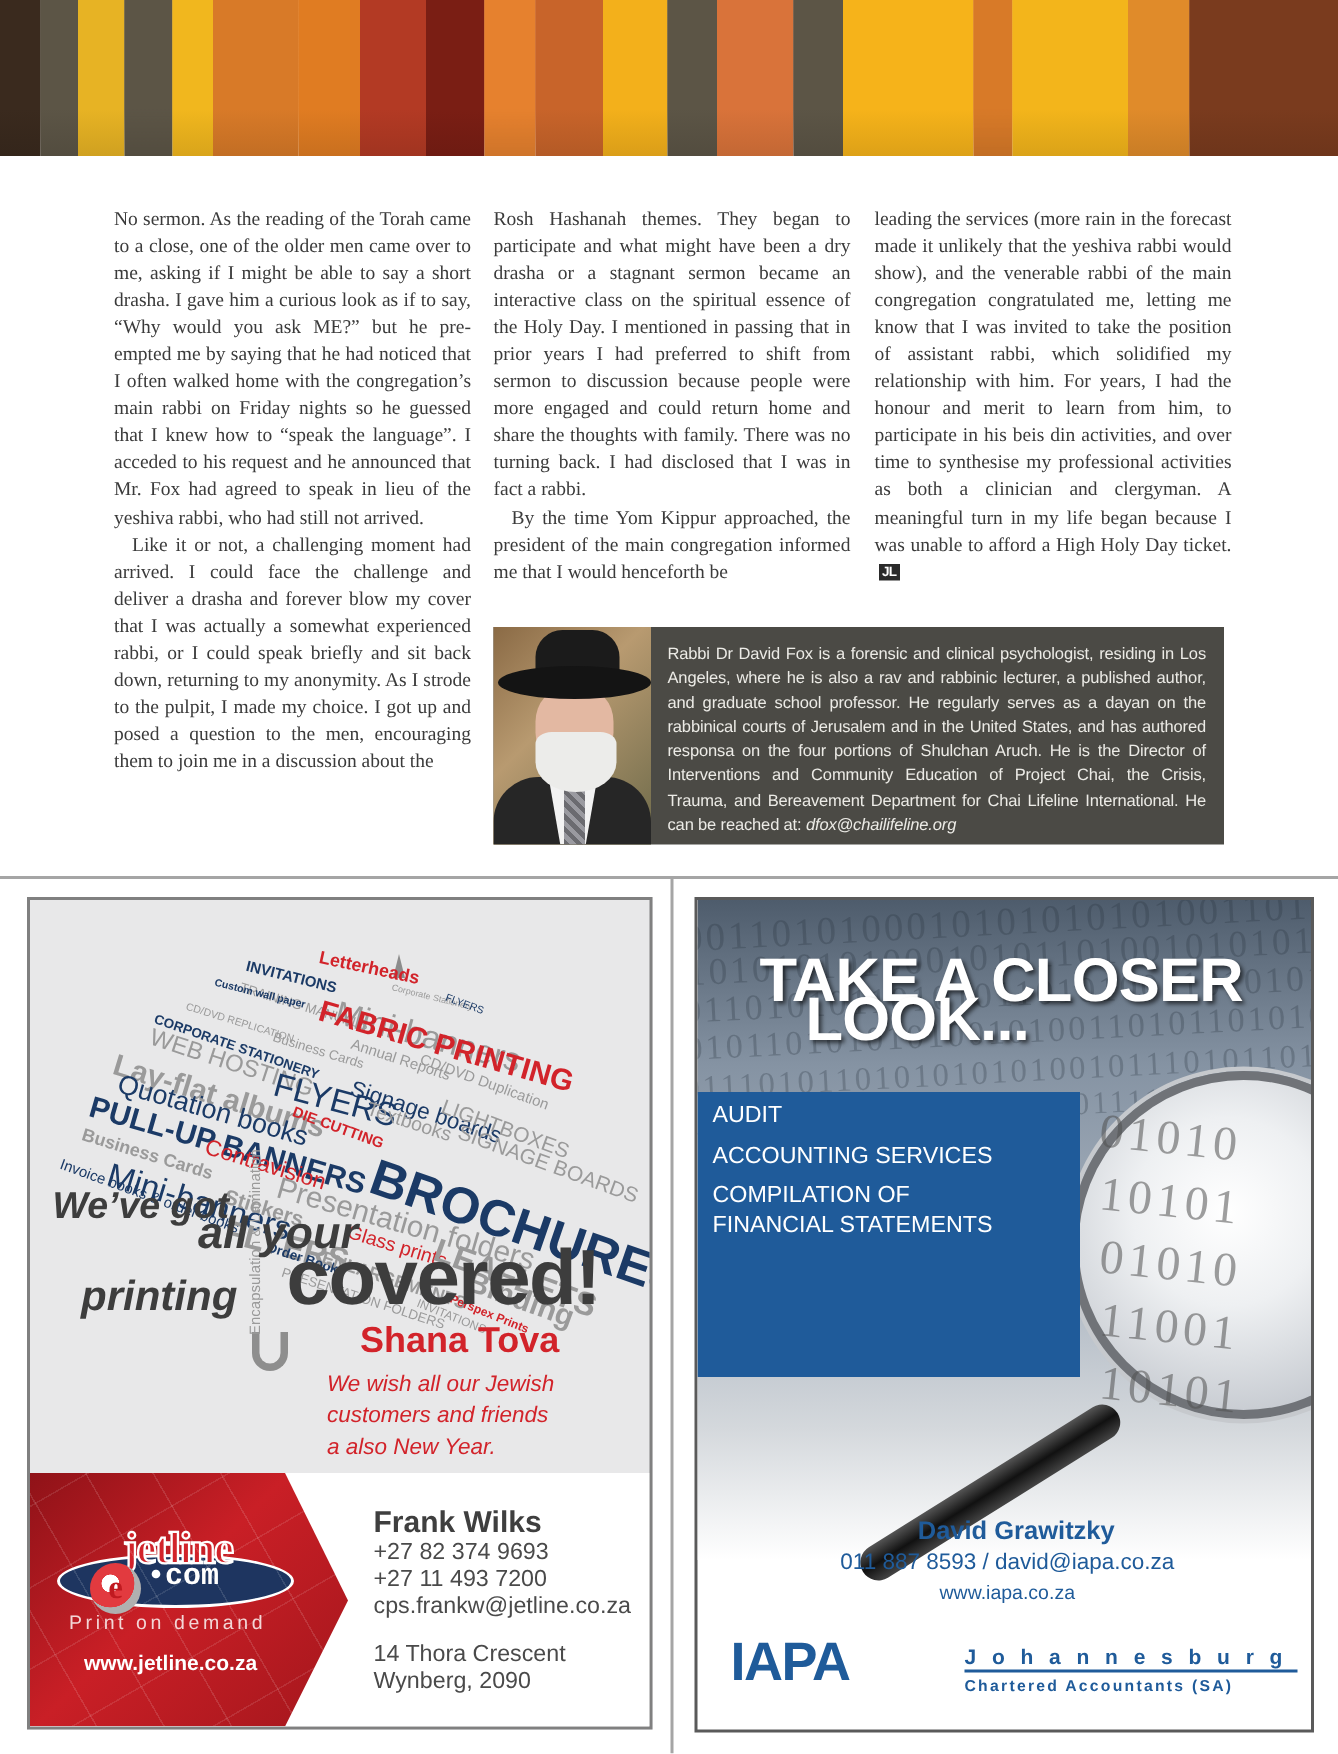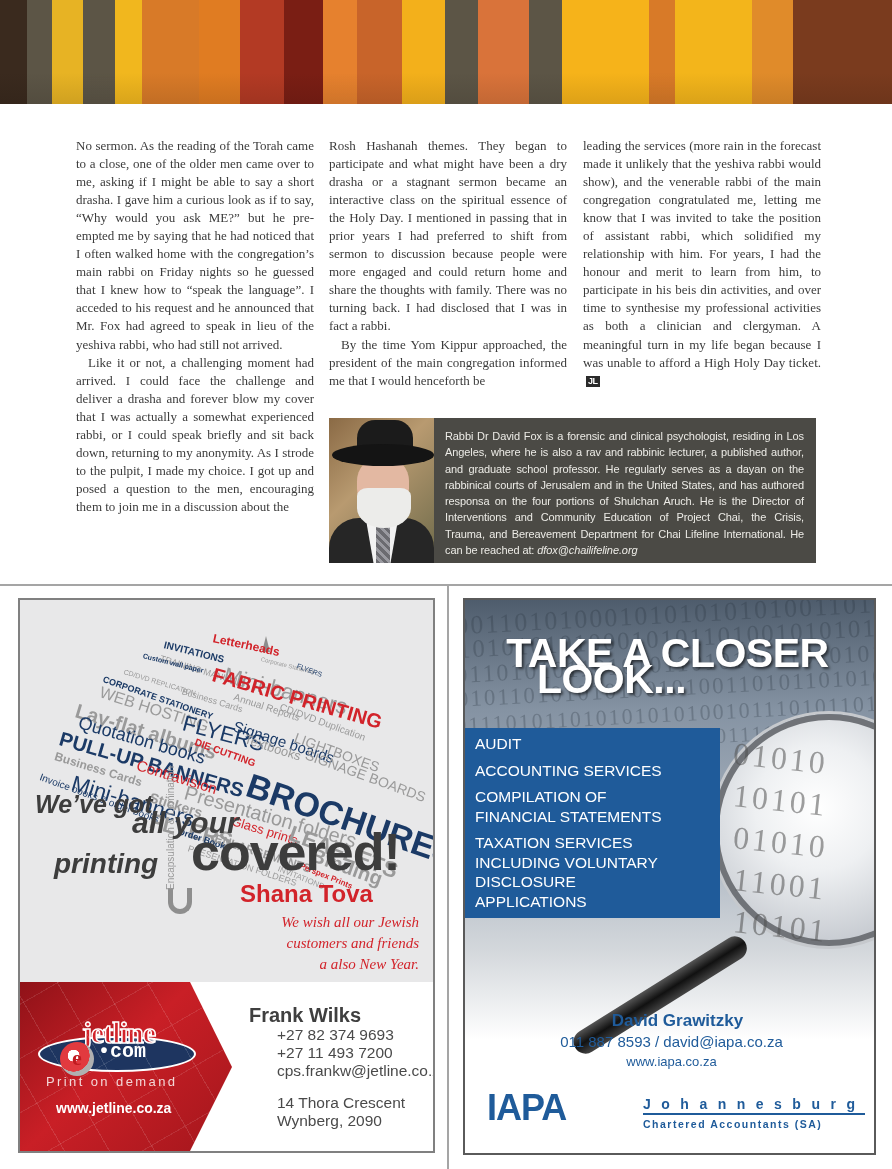--- a/index.html
+++ b/index.html
@@ -44,35 +44,35 @@
   .c-navy { color: #1b3a66; }
   .c-grey { color: #9a9a9a; }
   .umbrella-tip { position: absolute; left: 242px; top: 36px; width: 0; height: 0; border-left: 4px solid transparent; border-right: 4px solid transparent; border-bottom: 16px solid #8c8c8c; }
   .umbrella-shaft-text { position: absolute; left: 145px; top: 290px; transform: rotate(-90deg); transform-origin: left top; font-family: "Liberation Sans", sans-serif; font-size: 10px; color: #9a9a9a; white-space: nowrap; }
   .umbrella-hook { position: absolute; left: 148px; top: 288px; width: 24px; height: 26px; border: 5px solid #8e8e8e; border-top: none; border-radius: 0 0 14px 14px; }
   .slogan1 { position: absolute; left: 15px; top: 190px; font-family: "Liberation Sans", sans-serif; font-weight: bold; font-style: italic; font-size: 25px; color: #3d3d3d; }
   .slogan2 { position: absolute; left: 112px; top: 206px; font-family: "Liberation Sans", sans-serif; font-weight: bold; font-style: italic; font-size: 30px; color: #3d3d3d; }
   .slogan3 { position: absolute; left: 34px; top: 248px; font-family: "Liberation Sans", sans-serif; font-weight: bold; font-style: italic; font-size: 28px; color: #3d3d3d; }
   .slogan4 { position: absolute; left: 171px; top: 222px; font-family: "Liberation Sans", sans-serif; font-weight: bold; font-size: 52px; color: #3d3d3d; letter-spacing: -1px; }
   .shana { position: absolute; left: 220px; top: 280px; font-family: "Liberation Sans", sans-serif; font-weight: bold; font-size: 24px; color: #d2232a; }
-  .wish { position: absolute; left: 184px; top: 312px; width: 215px; text-align: right; font-family: Liberation Serif, serif; font-style: italic; font-size: 15px; line-height: 21px; color: #d2232a; }
+  .wish { position: absolute; left: 198px; top: 312px; width: 215px; text-align: left; font-family: Liberation Sans, sans-serif; font-style: italic; font-size: 15px; line-height: 21px; color: #d2232a; }
 
   .jet-bottom { position: absolute; left: 0; top: 382px; width: 413px; height: 169px; background: #ffffff; }
   .jet-red { position: absolute; left: 0; top: 0; width: 215px; height: 169px; background: linear-gradient(135deg, #8f1218 0%, #c91f26 45%, #a3161c 100%); clip-path: polygon(0 0, 170px 0, 212px 85px, 170px 169px, 0 169px); }
   .jet-red::after { content: ""; position: absolute; inset: 0; background: repeating-linear-gradient(60deg, transparent 0 38px, rgba(255,255,255,0.12) 38px 39px), repeating-linear-gradient(-30deg, transparent 0 46px, rgba(255,255,255,0.10) 46px 47px); }
   .jet-logo { position: absolute; left: 18px; top: 36px; width: 158px; height: 60px; }
   .jet-logo .oval { position: absolute; left: 0; top: 18px; width: 158px; height: 36px; border-radius: 50%; background: #1e3560; border: 2px solid #ffffff; }
   .jet-logo .word { position: absolute; left: 8px; top: -2px; width: 145px; text-align: center; font-family: "Liberation Serif", serif; font-weight: bold; font-size: 30px; color: #d2232a; -webkit-text-stroke: 1.5px #ffffff; letter-spacing: -1px; }
   .jet-logo .ecircle { position: absolute; left: 22px; top: 24px; width: 34px; height: 34px; border-radius: 50%; background: radial-gradient(circle at 40% 40%, #ffffff 0 20%, #e23a3f 21% 55%, #b0b0b0 56%); font-family: "Liberation Serif", serif; font-size: 22px; color: #c01a20; text-align: center; line-height: 32px; font-weight: bold; }
   .jet-logo .com { position: absolute; left: 60px; top: 22px; font-family: "Liberation Mono", monospace; font-weight: bold; font-size: 20px; color: #ffffff; }
   .jet-tagline { position: absolute; left: 26px; top: 92px; font-family: "Liberation Sans", sans-serif; font-size: 13px; letter-spacing: 2.4px; color: #f3d6d6; }
   .jet-url { position: absolute; left: 36px; top: 118px; font-family: "Liberation Sans", sans-serif; font-weight: bold; font-size: 14px; color: #ffffff; }
   .jet-contact { position: absolute; left: 229px; top: 22px; font-family: "Liberation Sans", sans-serif; color: #4a4a4a; }
   .jet-contact .name { font-size: 20px; font-weight: bold; line-height: 22px; color: #3f3f3f; }
-  .jet-contact .line { font-size: 15.5px; line-height: 18px; margin-left: 28px; }
+  .jet-contact .line { font-size: 15.5px; line-height: 18px; }
   .jet-contact .gap { height: 14px; }
 
   
   .ad-iapa { position: absolute; left: 463px; top: 598px; width: 413px; height: 557px; border: 2px solid #5a5a5a; background: #ffffff; overflow: hidden; }
   .iapa-bg { position: absolute; left: 0; top: 0; width: 413px; height: 440px; background: linear-gradient(180deg, #4e5c6c 0%, #8593a3 25%, #a9b3bf 55%, #d4d8dc 80%, #ffffff 100%); }
   .binary { position: absolute; font-family: "Liberation Serif", serif; color: rgba(40,50,60,0.28); white-space: nowrap; letter-spacing: 2px; }
   .iapa-headline { position: absolute; left: 0; width: 413px; text-align: center; font-family: "Liberation Sans", sans-serif; font-weight: bold; color: #ffffff; text-shadow: 2px 2px 3px rgba(0,0,0,0.6); letter-spacing: -0.5px; }
   .iapa-h1 { top: 30px; font-size: 41px; left: -4px; }
   .iapa-h2 { top: 56px; font-size: 41px; left: -60px; }
   .iapa-blue { position: absolute; left: 0; top: 128px; width: 255px; height: 190px; background: #1f5b9a; }
@@ -244,21 +244,20 @@
   <div class="handle"></div>
 
   <div class="iapa-headline iapa-h1">TAKE A CLOSER</div>
   <div class="iapa-headline iapa-h2">LOOK...</div>
 
   <div class="iapa-blue"></div>
   <div class="iapa-services" id="services">
       <div>AUDIT</div>
       <div>ACCOUNTING SERVICES</div>
       <div>COMPILATION OF<br>FINANCIAL STATEMENTS</div>
-      <div>TAXATION SERVICES<br>INCLUDING VOLUNTARY<br>DISCLOSURE<br>APPLICATIONS</div>
     </div>
 
   <div class="iapa-contact">
     <div class="name">David Grawitzky</div>
     <div class="line">011 887 8593 / david@iapa.co.za</div>
     <div class="url">www.iapa.co.za</div>
   </div>
   <div class="iapa-logo">IAPA</div>
   <div class="iapa-city">Johannesburg</div>
   <div class="iapa-ca">Chartered Accountants (SA)</div>

